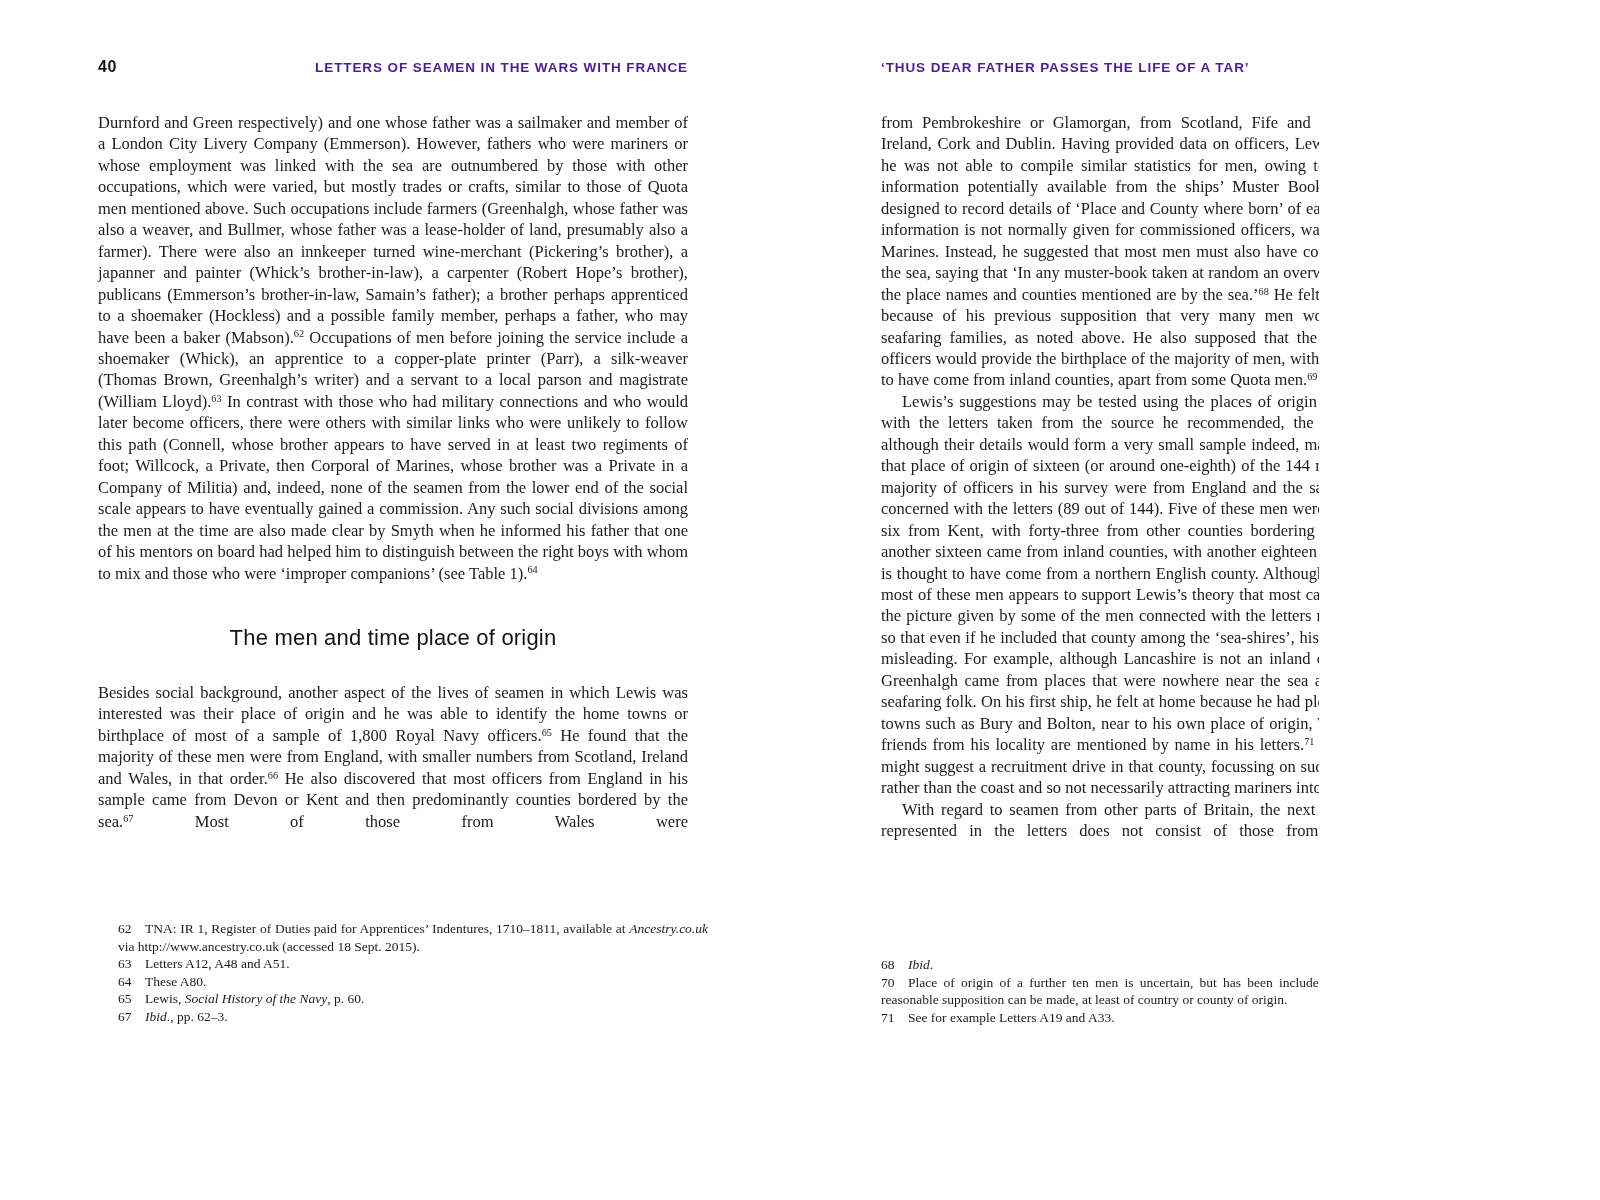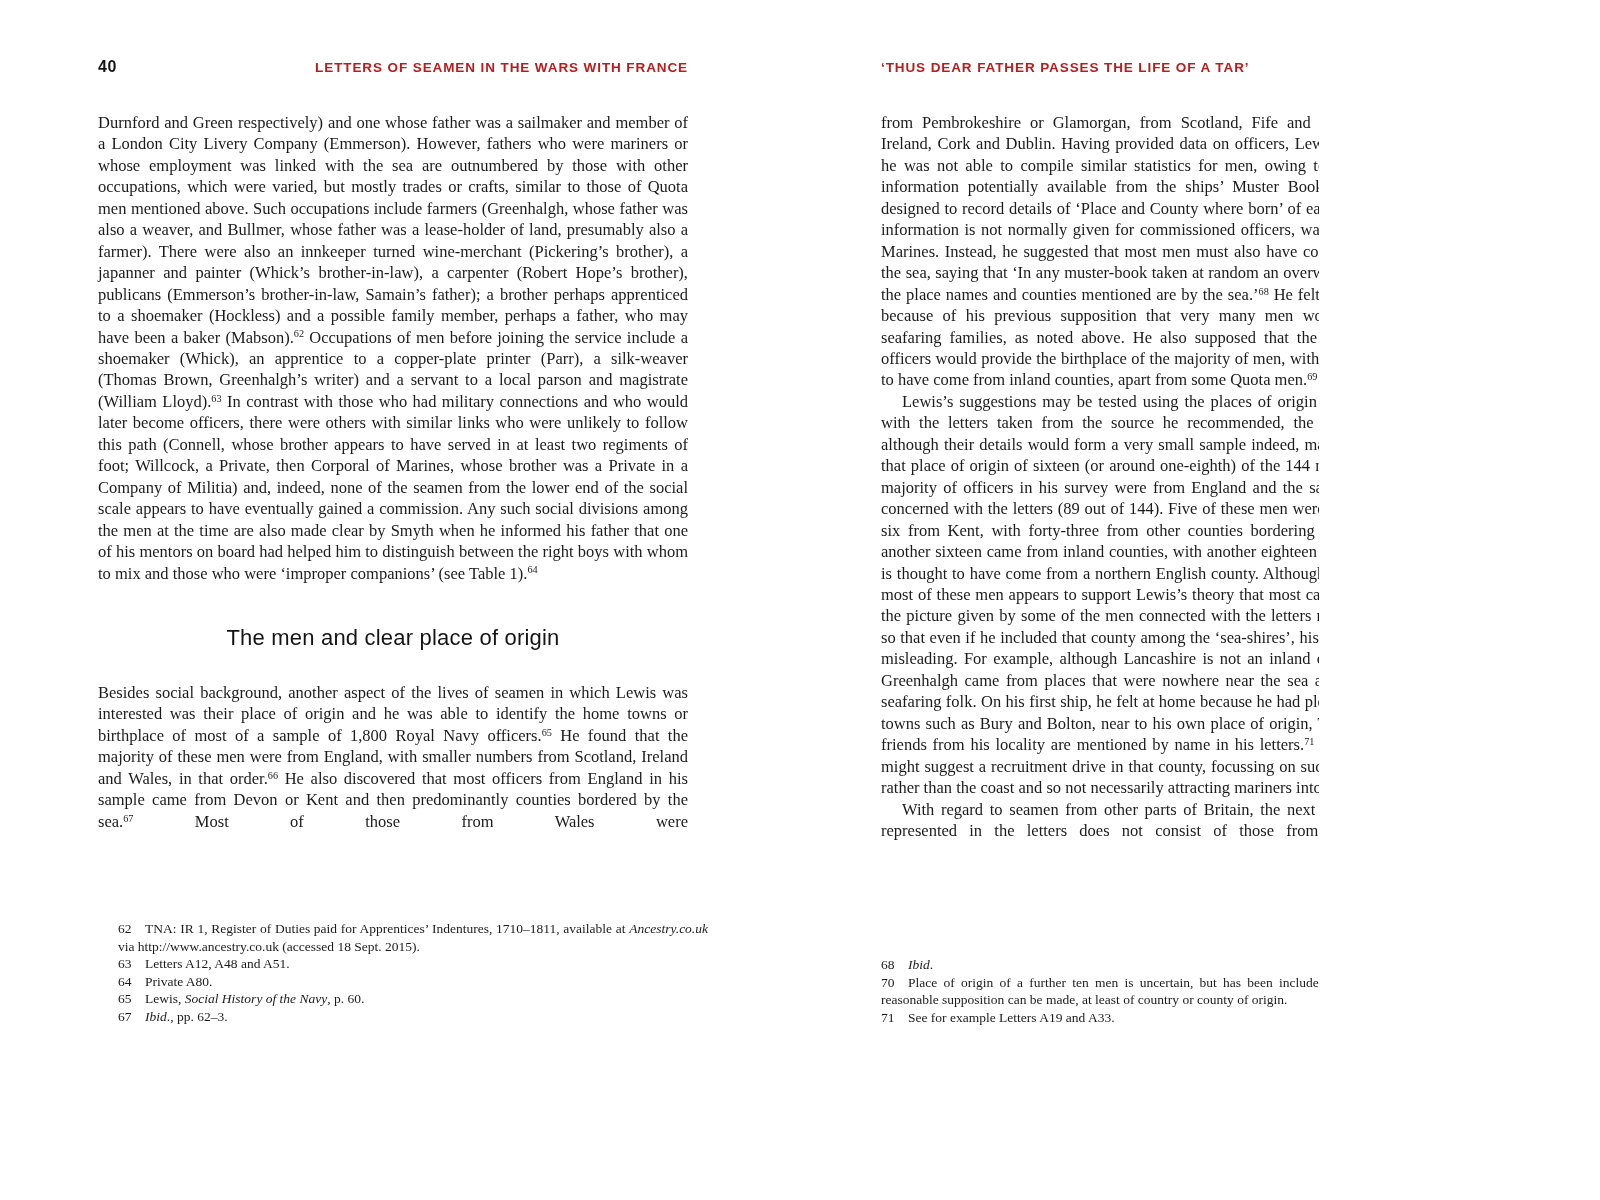--- a/index.html
+++ b/index.html
@@ -6,21 +6,21 @@
   body{background:#ffffff;width:1600px;height:1200px;position:relative;
        font-family:"Liberation Serif", serif;color:#1b1b1b;
        -webkit-font-smoothing:antialiased;}
   .spread{position:absolute;left:0;top:0;width:1304px;height:1200px;background:#ffffff;overflow:hidden;padding-left:15px;}
   .page{position:absolute;top:58px;width:590px;height:1130px;}
   .page-left{left:98px;}
   .page-right{left:881px;}
   .running-row{display:flex;justify-content:space-between;align-items:baseline;
        font-family:"Liberation Sans", sans-serif;}
   .folio{font-size:16px;font-weight:600;letter-spacing:0.5px;color:#151515;}
-  .running-title{font-size:13.5px;font-weight:600;letter-spacing:0.9px;color:#b91c1c;
+  .running-title{font-size:13.5px;font-weight:600;letter-spacing:0.9px;color:#4c1d95;
        text-transform:uppercase;}
   .bodytext{margin-top:36px;font-size:16.5px;line-height:21.45px;text-align:justify;
        color:#1b1b1b;}
   .para{margin:0;}
   .para.indent{text-indent:21px;}
   .para.cont{text-align-last:justify;}
   sup{font-size:0.62em;line-height:0;vertical-align:baseline;position:relative;top:-0.5em;}
   .section-heading{font-family:"Liberation Sans", sans-serif;font-size:22px;font-weight:500;
        letter-spacing:0.2px;text-align:center;color:#141414;
        margin:41px 0 31px 0;line-height:26px;}
@@ -36,27 +36,27 @@
 
 <div class="spread">
 
   <div class="page page-left">
     <div class="running-row">
       <span class="folio">40</span>
       <span class="running-title">LETTERS OF SEAMEN IN THE WARS WITH FRANCE</span>
     </div>
     <div class="bodytext">
       <p class="para">Durnford and Green respectively) and one whose father was a sailmaker and member of a London City Livery Company (Emmerson). However, fathers who were mariners or whose employment was linked with the sea are outnumbered by those with other occupations, which were varied, but mostly trades or crafts, similar to those of Quota men mentioned above. Such occupations include farmers (Greenhalgh, whose father was also a weaver, and Bullmer, whose father was a lease-holder of land, presumably also a farmer). There were also an innkeeper turned wine-merchant (Pickering’s brother), a japanner and painter (Whick’s brother-in-law), a carpenter (Robert Hope’s brother), publicans (Emmerson’s brother-in-law, Samain’s father); a brother perhaps apprenticed to a shoemaker (Hockless) and a possible family member, perhaps a father, who may have been a baker (Mabson).<sup>62</sup> Occupations of men before joining the service include a shoemaker (Whick), an apprentice to a copper-plate printer (Parr), a silk-weaver (Thomas Brown, Greenhalgh’s writer) and a servant to a local parson and magistrate (William Lloyd).<sup>63</sup> In contrast with those who had military connections and who would later become officers, there were others with similar links who were unlikely to follow this path (Connell, whose brother appears to have served in at least two regiments of foot; Willcock, a Private, then Corporal of Marines, whose brother was a Private in a Company of Militia) and, indeed, none of the seamen from the lower end of the social scale appears to have eventually gained a commission. Any such social divisions among the men at the time are also made clear by Smyth when he informed his father that one of his mentors on board had helped him to distinguish between the right boys with whom to mix and those who were ‘improper companions’ (see Table 1).<sup>64</sup></p>
-      <h2 class="section-heading">The men and clear place of origin</h2>
+      <h2 class="section-heading">The men and time place of origin</h2>
       <p class="para cont">Besides social background, another aspect of the lives of seamen in which Lewis was interested was their place of origin and he was able to identify the home towns or birthplace of most of a sample of 1,800 Royal Navy officers.<sup>65</sup> He found that the majority of these men were from England, with smaller numbers from Scotland, Ireland and Wales, in that order.<sup>66</sup> He also discovered that most officers from England in his sample came from Devon or Kent and then predominantly counties bordered by the sea.<sup>67</sup> Most of those from Wales were</p>
     </div>
     <div class="footnotes footnotes-left">
       <p class="footnote"><span class="fn-num">62</span><span>TNA: IR 1, Register of Duties paid for Apprentices’ Indentures, 1710–1811, available at <i>Ancestry.co.uk</i> via http://www.ancestry.co.uk (accessed 18 Sept. 2015).</span></p>
       <p class="footnote"><span class="fn-num">63</span><span>Letters A12, A48 and A51.</span></p>
-      <p class="footnote"><span class="fn-num">64</span><span>Private A80.</span></p>
+      <p class="footnote"><span class="fn-num">64</span><span>These A80.</span></p>
       <p class="footnote"><span class="fn-num">65</span><span>Lewis, <i>Social History of the Navy</i>, p. 60.</span></p>
       <p class="footnote"><span class="fn-num">67</span><span><i>Ibid</i>., pp. 62–3.</span></p>
     </div>
   </div>
 
   <div class="page page-right">
     <div class="running-row">
       <span class="running-title">‘THUS DEAR FATHER PASSES THE LIFE OF A TAR’</span>
       <span class="folio">41</span>
     </div>

